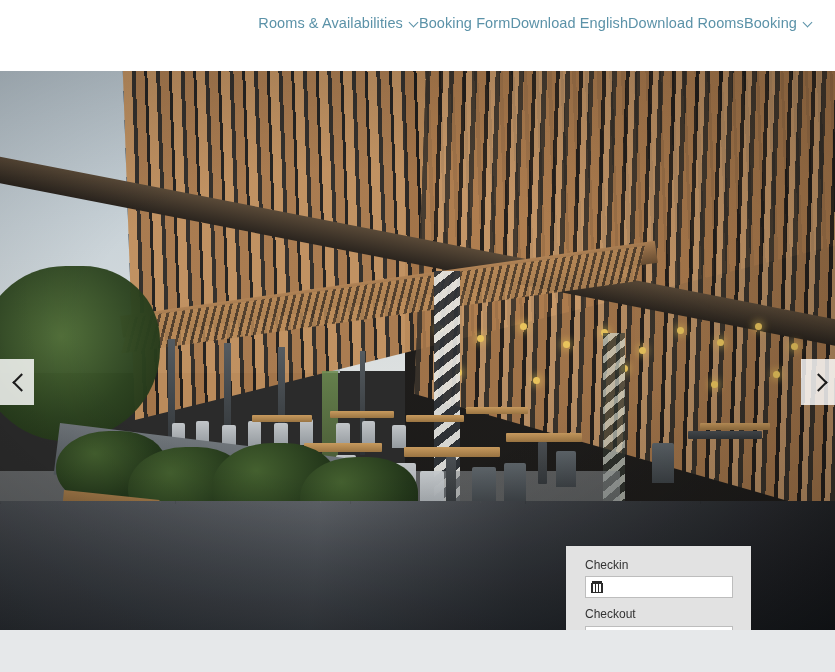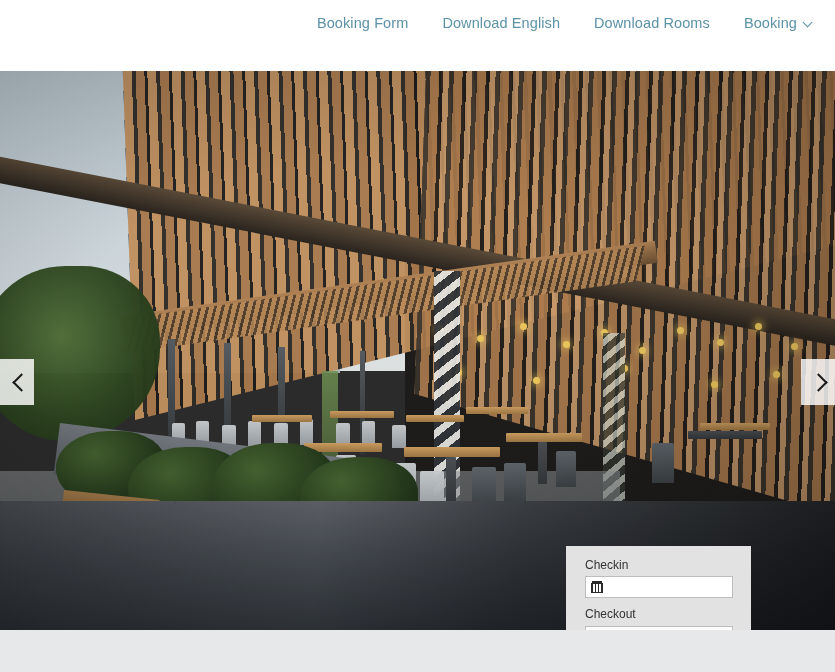--- a/index.html
+++ b/index.html
@@ -22,21 +22,20 @@
     display: flex; align-items: center; justify-content: flex-end;
     padding-right: 22px;
   }
   .nav-items { display: flex; align-items: center; }
   .nav-item {
     display: flex; align-items: center;
     color: #5b92a8;
     font-size: 14.5px;
     letter-spacing: .1px;
     padding: 0 0 0 0;
-    margin-left: 34px;
     cursor: pointer;
     white-space: nowrap;
     line-height: 1;
     position: relative;
     top: -12px;
   }
   .nav-item:first-child { margin-left: 0; }
   .caret {
     display: inline-block;
     margin-left: 7px;
@@ -339,20 +338,24 @@
   }
 </style>
 </head>
 <body>
 
 <div id="page">
 
   <nav class="navbar">
     <div class="nav-items">
 
+      <div class="nav-item">
+        <span>Rooms &amp; Availabilities</span>
+        <span class="caret"></span>
+      </div>
 
       <div class="nav-item">
         <span>Booking Form</span>
       </div>
 
       <div class="nav-item">
         <span>Download English</span>
       </div>
 
       <div class="nav-item">

